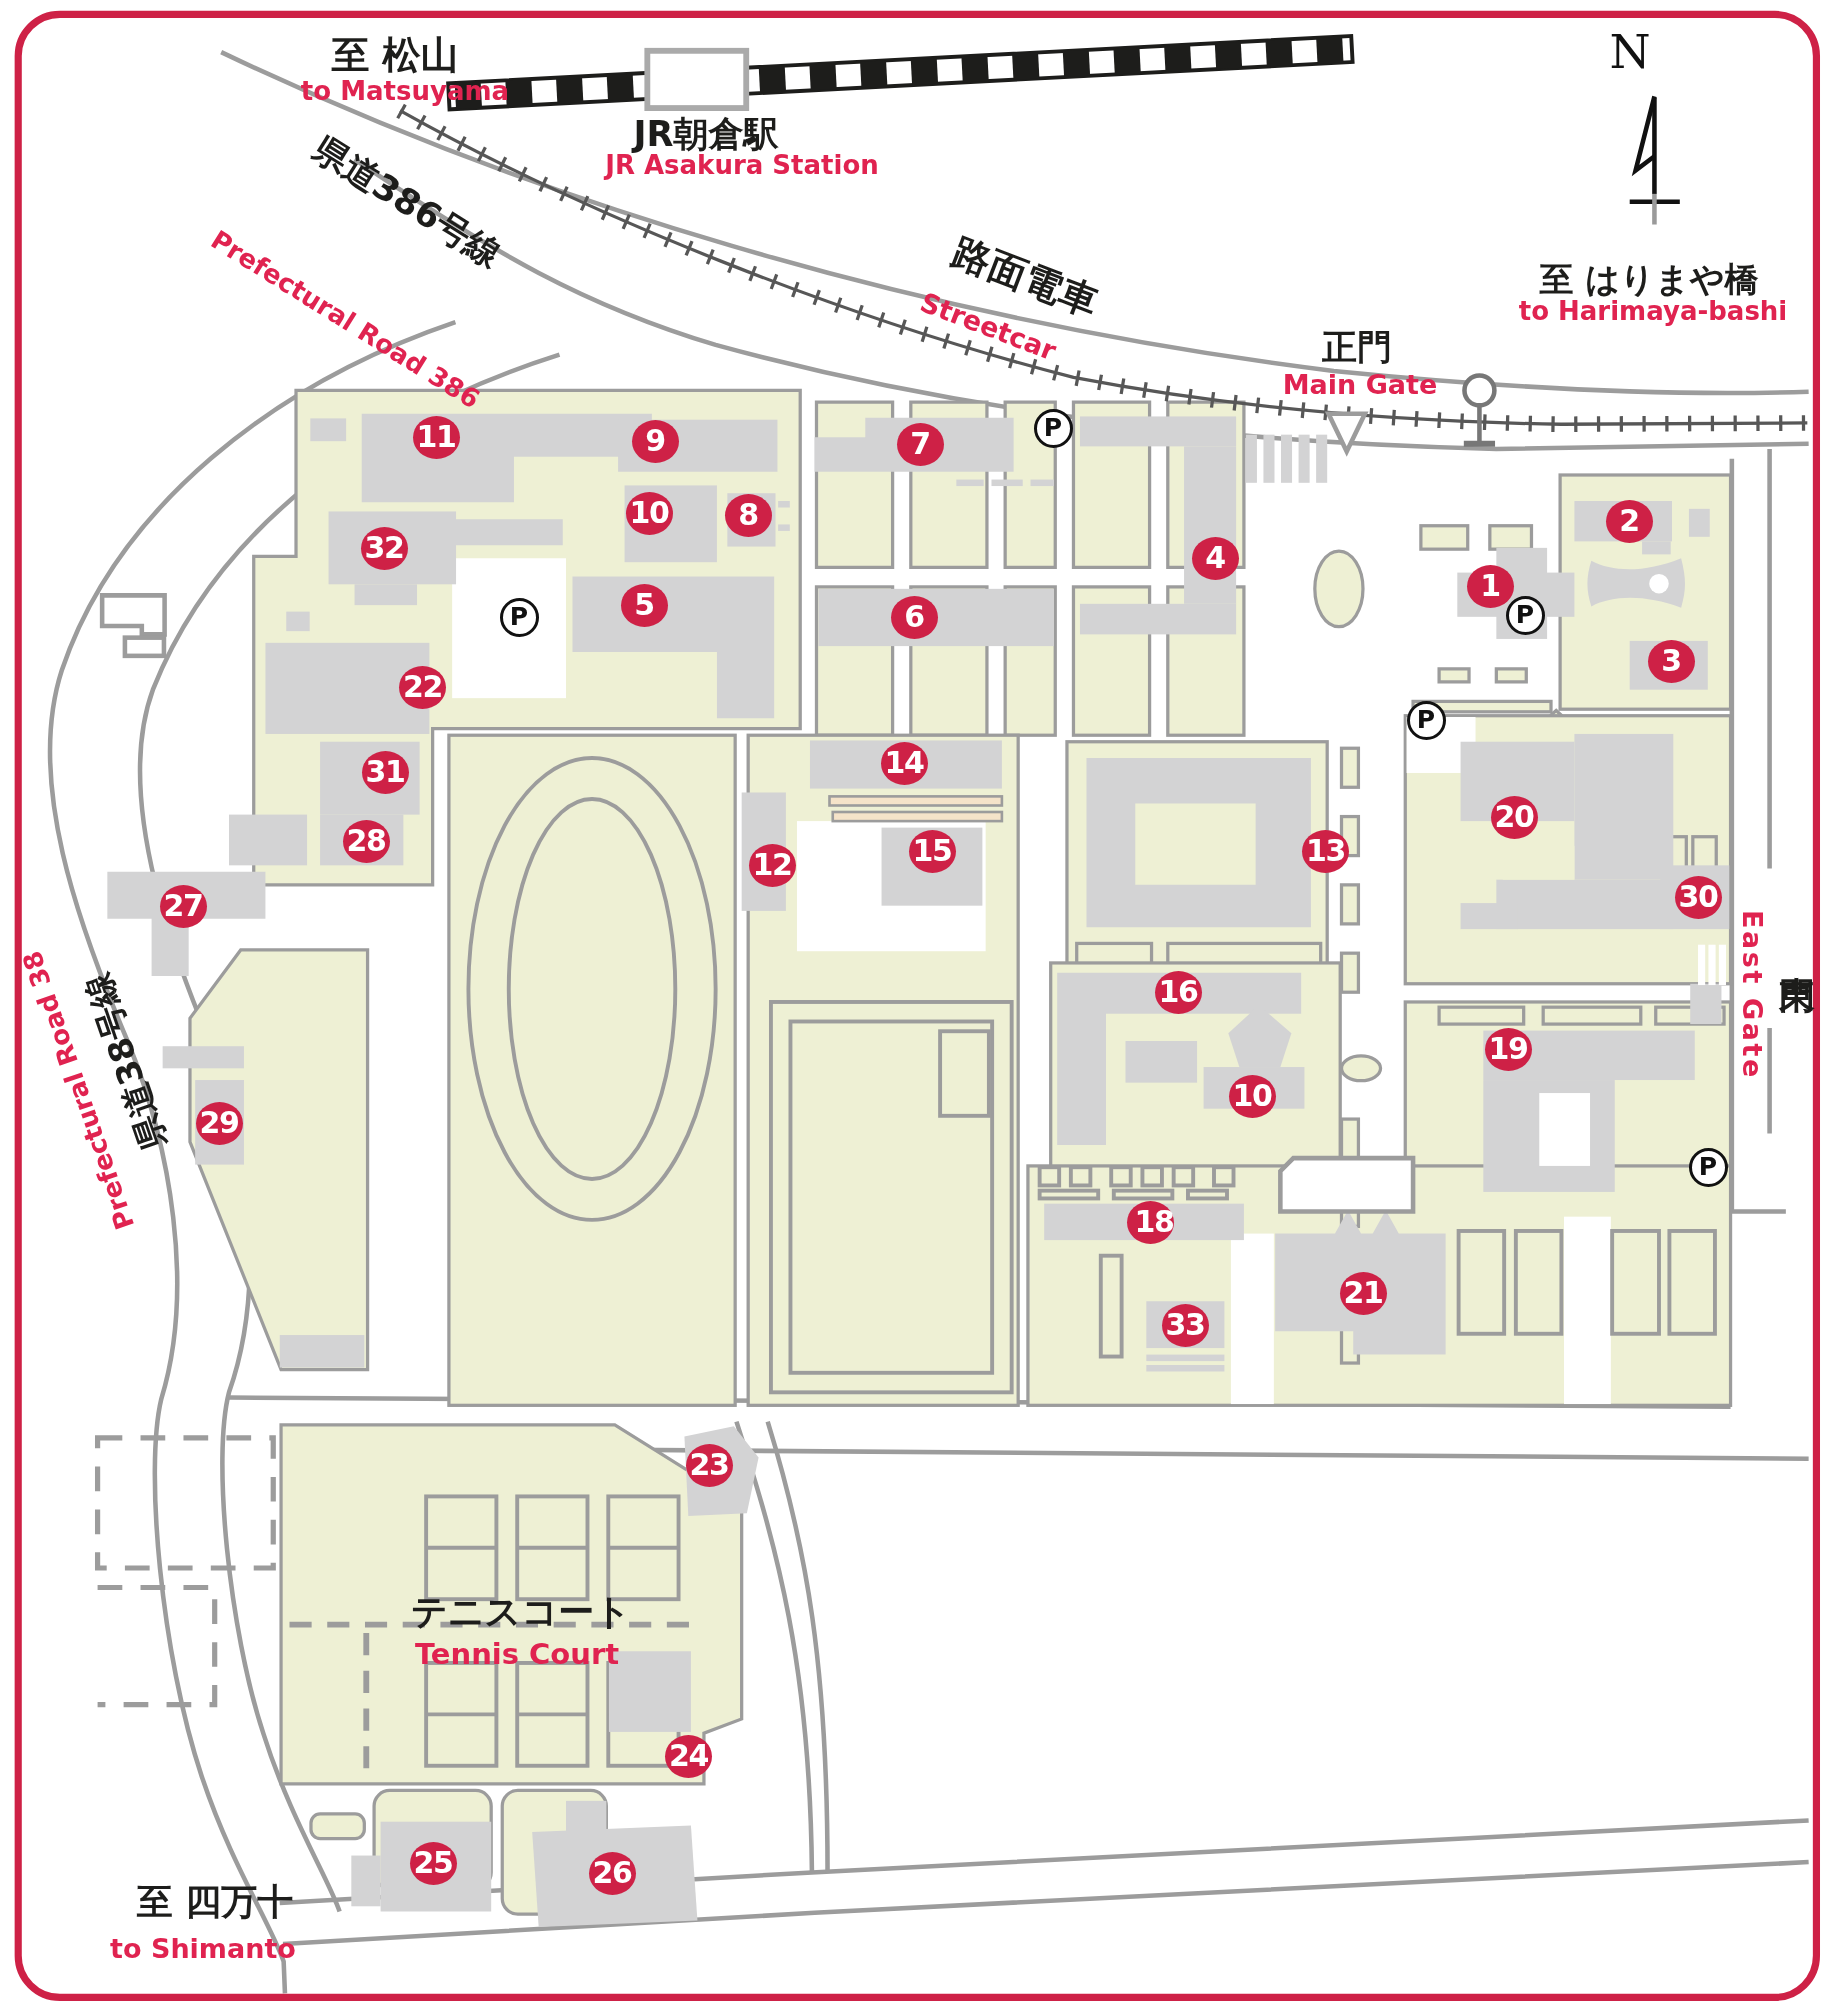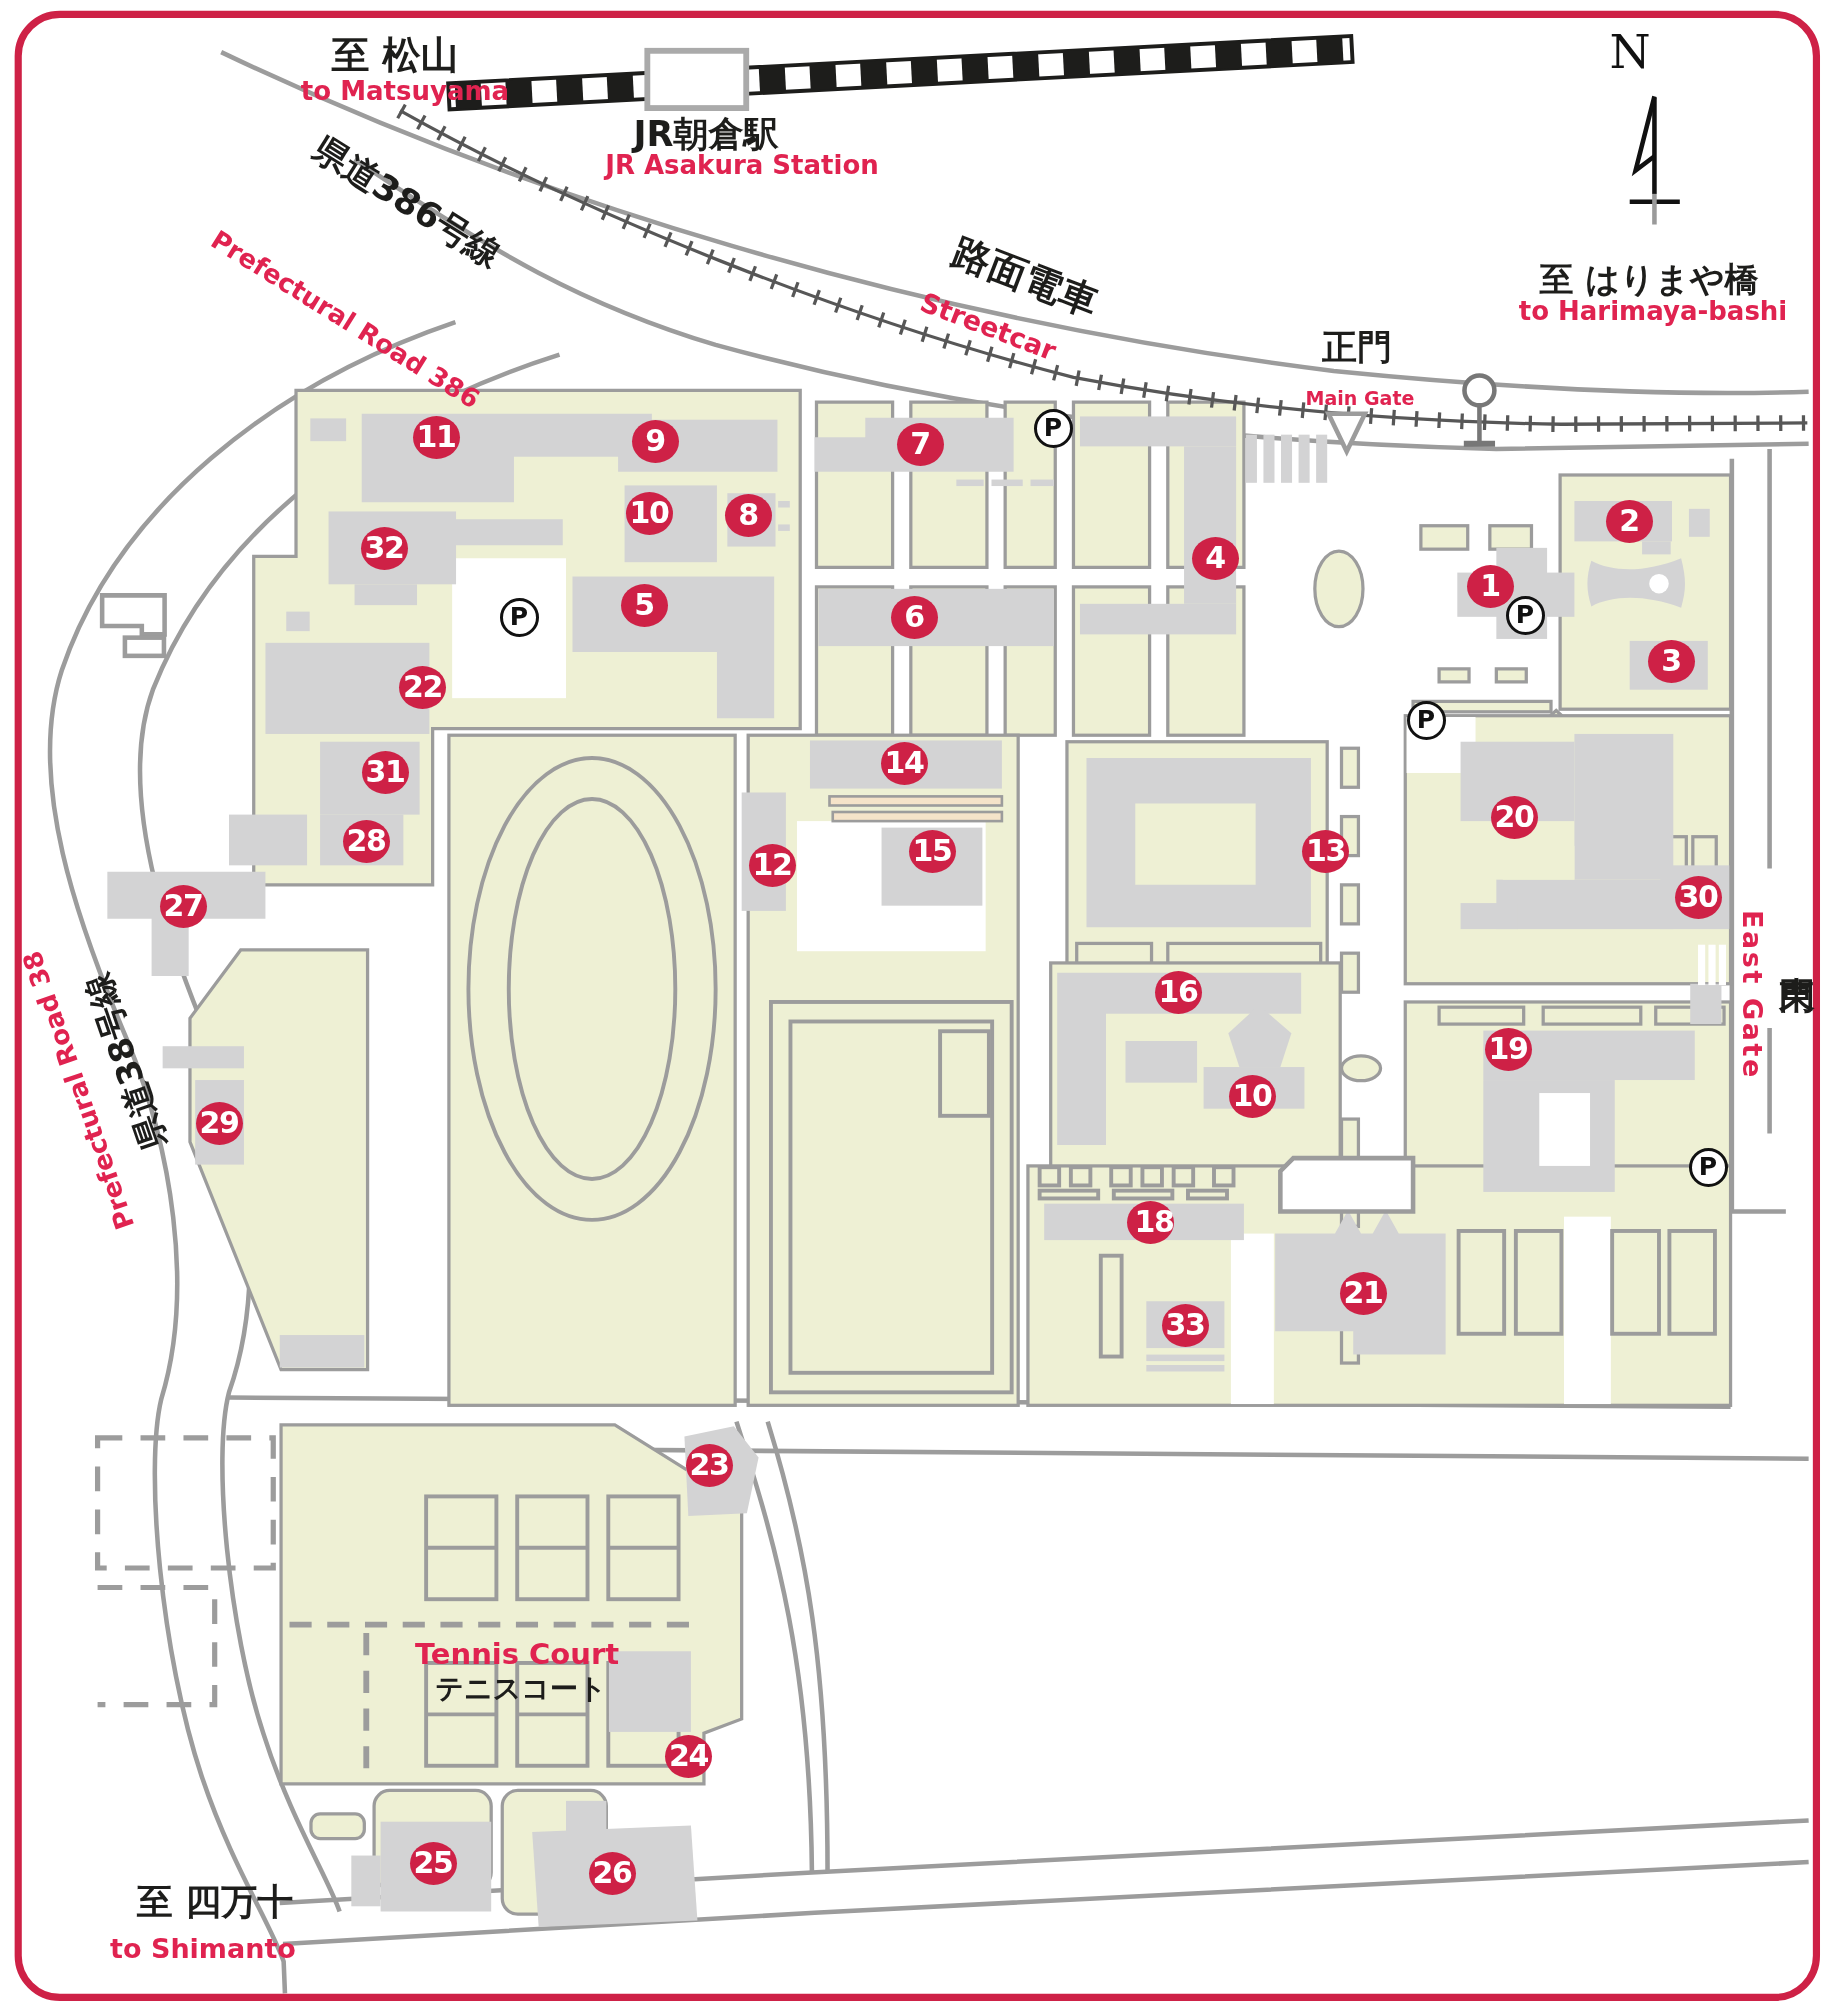--- a/index.html
+++ b/index.html
@@ -326,35 +326,35 @@
   <div class="lbl jp" style="left:706px;top:134px;font-size:35px">JR朝倉駅</div>
   <div class="lbl en" style="left:742px;top:166px;font-size:26px">JR Asakura Station</div>
 
   <div class="lbl jp" style="left:407px;top:202px;font-size:35px;transform:translate(-50%,-50%) rotate(32deg)">県道386号線</div>
   <div class="lbl en" style="left:345px;top:320px;font-size:26px;transform:translate(-50%,-50%) rotate(32deg)">Prefectural Road 386</div>
 
   <div class="lbl jp" style="left:1025px;top:278px;font-size:38px;transform:translate(-50%,-50%) rotate(21deg)">路面電車</div>
   <div class="lbl en" style="left:988px;top:327px;font-size:27px;transform:translate(-50%,-50%) rotate(21deg)">Streetcar</div>
 
   <div class="lbl jp" style="left:1357px;top:347px;font-size:35px">正門</div>
-  <div class="lbl en" style="left:1360px;top:399px;font-size:19px">Main Gate</div>
+  <div class="lbl en" style="left:1360px;top:385px;font-size:27px">Main Gate</div>
 
   <div class="lbl jp" style="left:1649px;top:280px;font-size:34px">至 はりまや橋</div>
   <div class="lbl en" style="left:1653px;top:312px;font-size:26px">to Harimaya-bashi</div>
 
   <div class="lbl jp vert" style="left:1797px;top:951px;font-size:36px">東門</div>
   <div class="lbl en" style="left:1752px;top:995px;font-size:27px;transform:translate(-50%,-50%) rotate(90deg);letter-spacing:2.6px">East Gate</div>
 
   <div class="lbl jp" style="left:126px;top:1061px;font-size:34px;transform:translate(-50%,-50%) rotate(-109deg)">県道38号線</div>
   <div class="lbl en" style="left:79px;top:1090px;font-size:26px;transform:translate(-50%,-50%) rotate(-109deg)">Prefectural Road 38</div>
 
   <div class="lbl jp" style="left:215px;top:1902px;font-size:36px">至 四万十</div>
   <div class="lbl en" style="left:203px;top:1949px;font-size:27px">to Shimanto</div>
 
-  <div class="lbl jp" style="left:521px;top:1689px;font-size:28px">テニスコート</div>
+  <div class="lbl jp" style="left:521px;top:1612px;font-size:36px">テニスコート</div>
   <div class="lbl en" style="left:517px;top:1654px;font-size:29px">Tennis Court</div>
 
   <div class="lbl compass" style="left:1630px;top:52px;font-size:47px;transform:translate(-50%,-50%)">N</div>
 
   <div style="position:absolute;left:0;top:0;width:100%;height:100%;">
       <div class="marker" style="left: 1490px; top: 586px;">1</div>
       <div class="marker" style="left: 1629px; top: 521px;">2</div>
       <div class="marker" style="left: 1671px; top: 661px;">3</div>
       <div class="marker" style="left: 1215px; top: 558px;">4</div>
       <div class="marker" style="left: 644px; top: 605px;">5</div>

